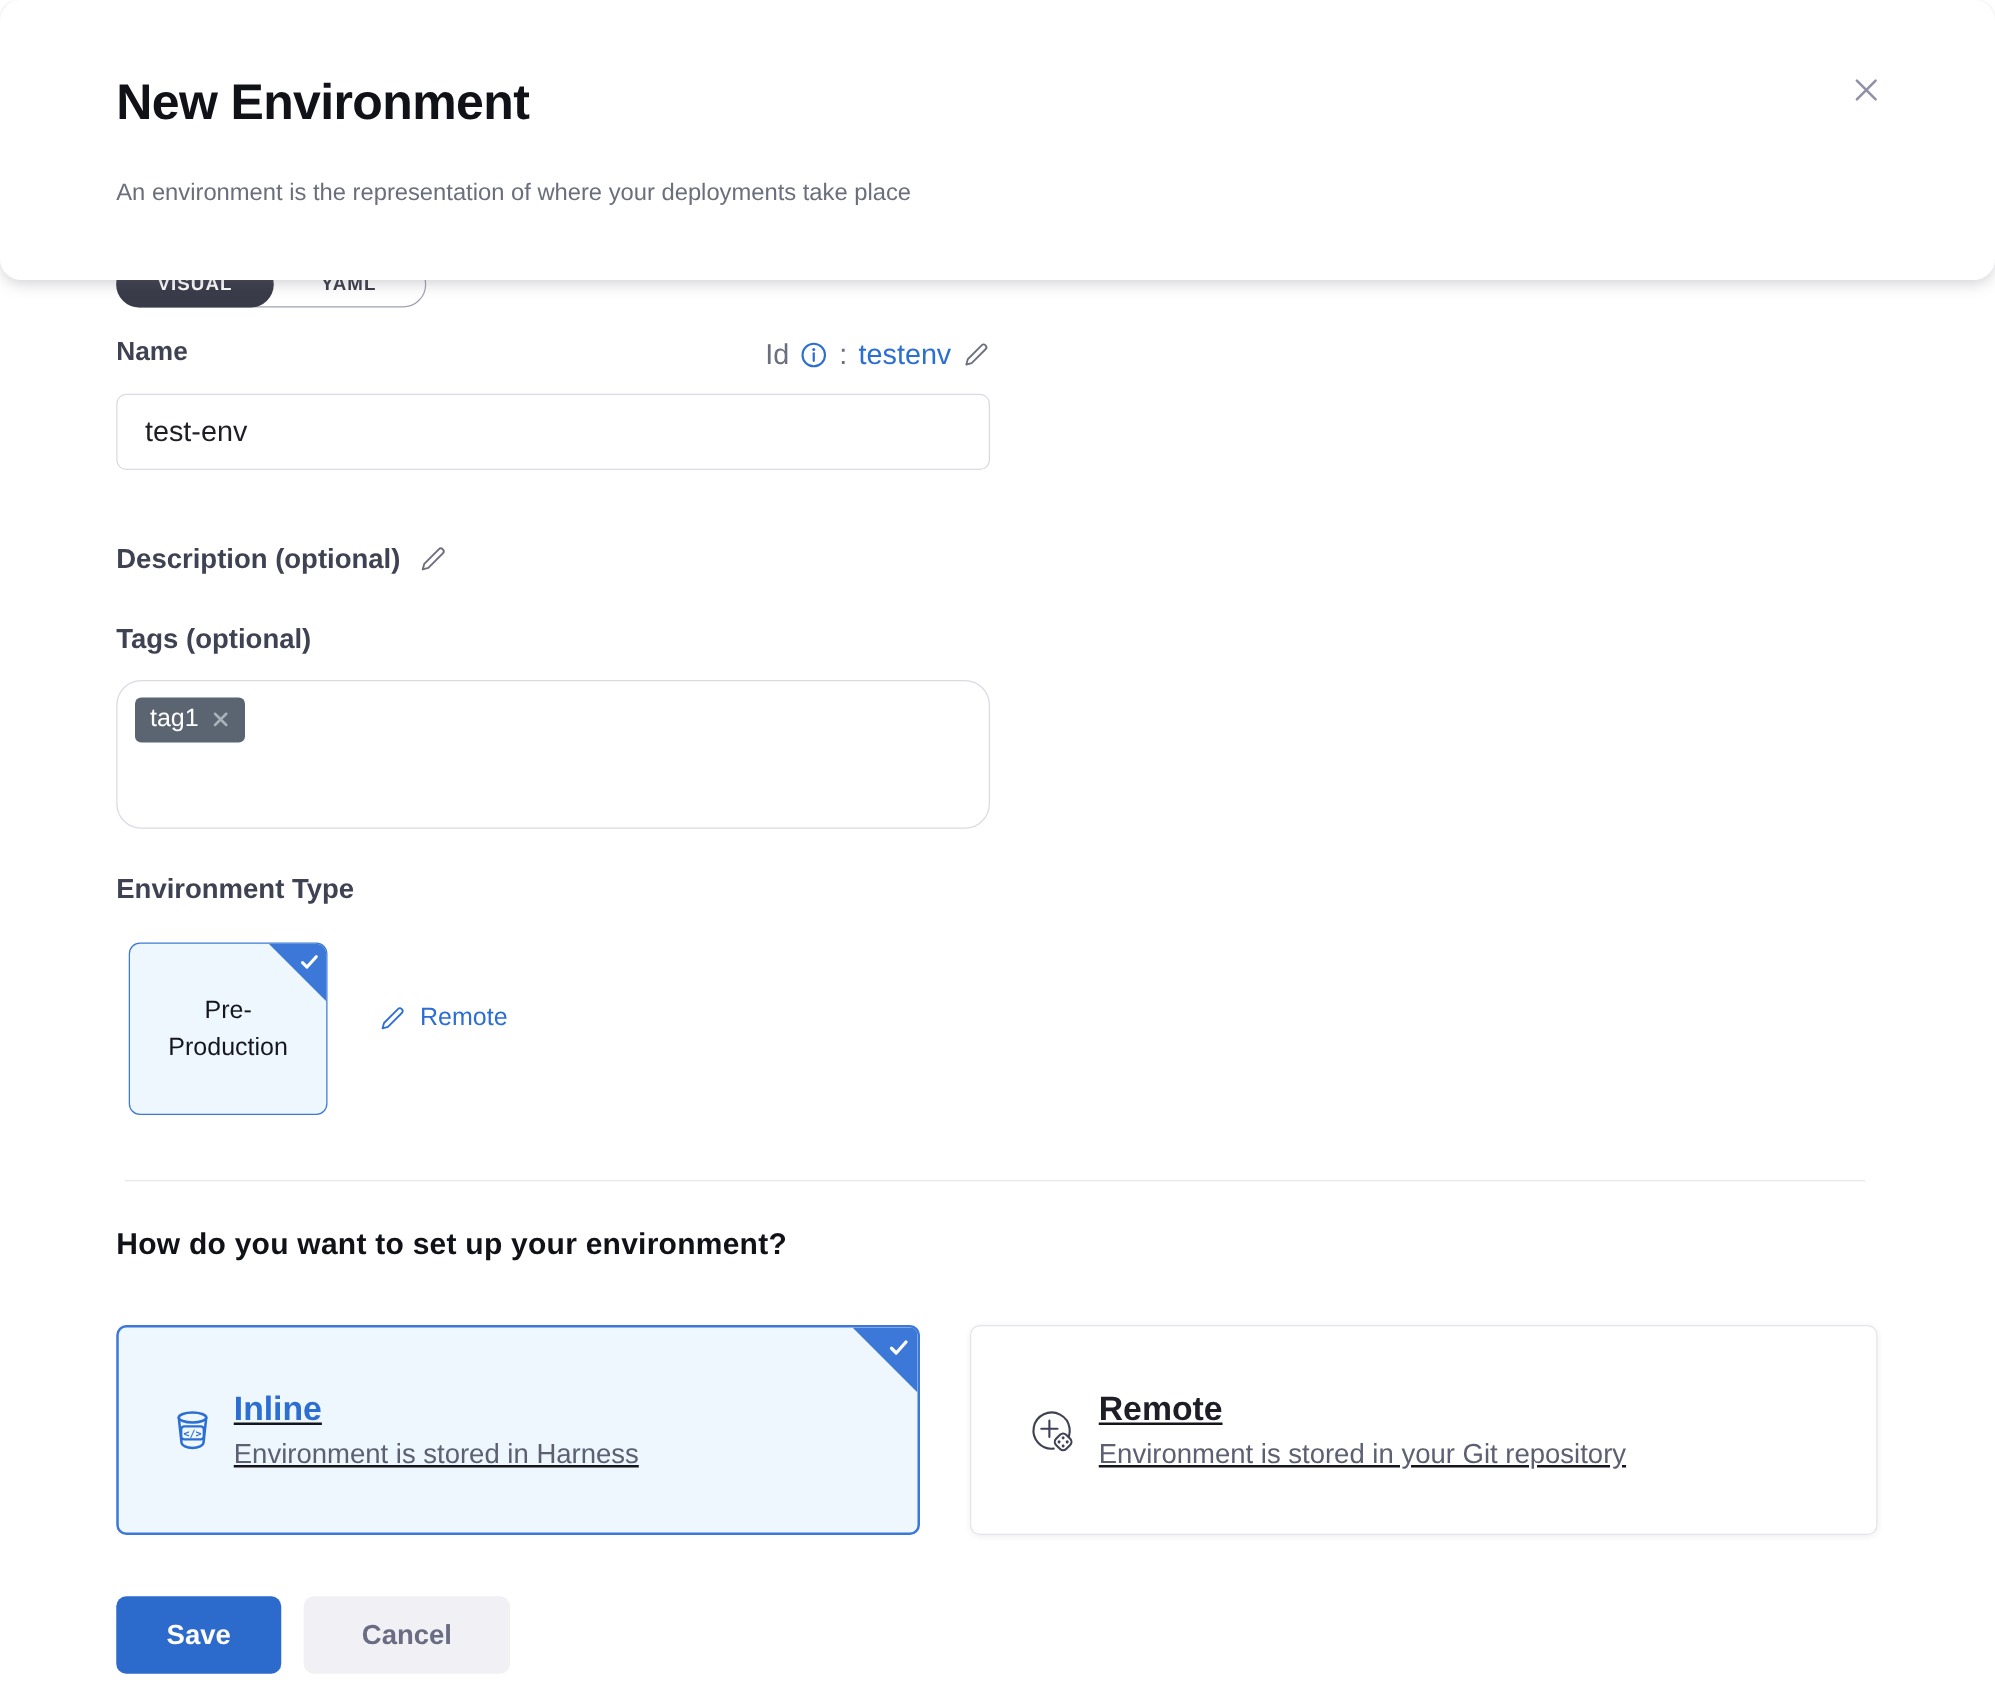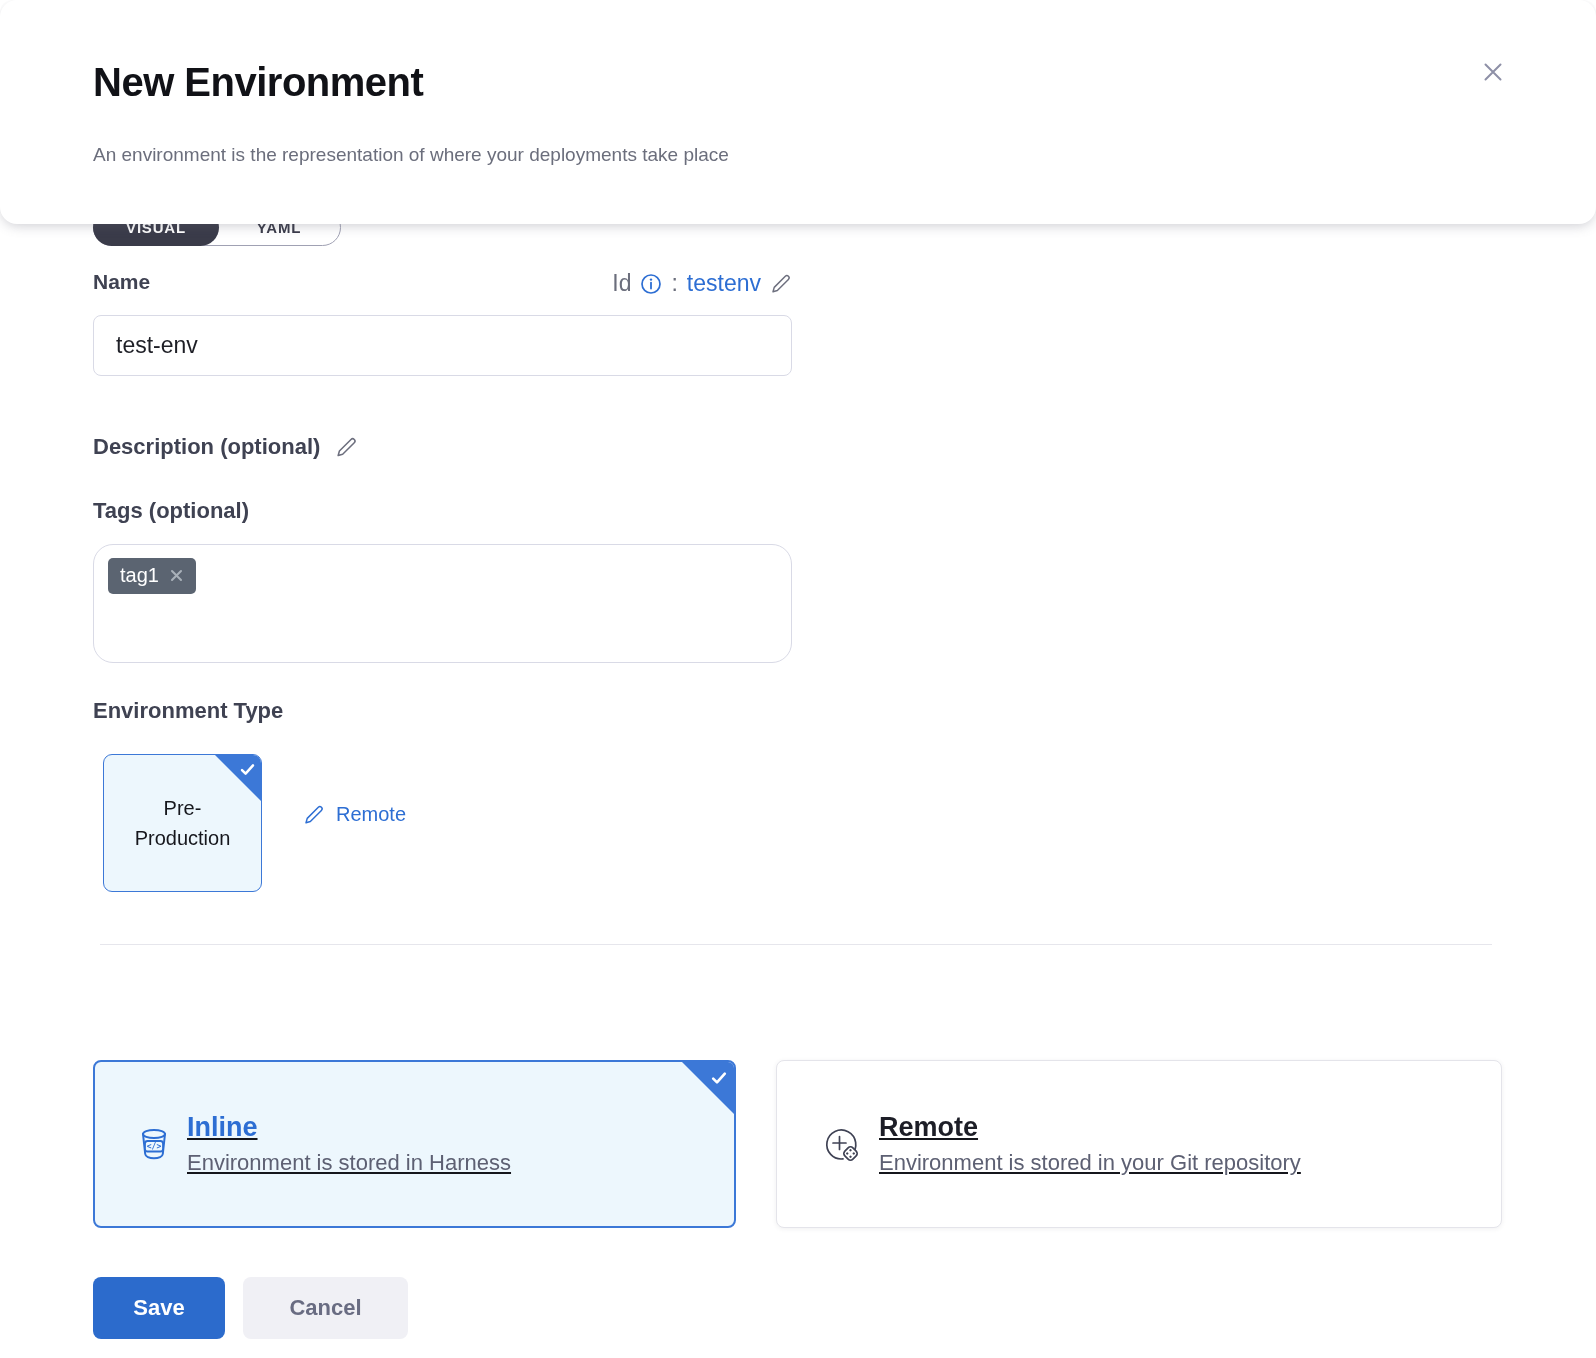--- a/index.html
+++ b/index.html
@@ -161,20 +161,21 @@
     <span class="pencil blue">
       <svg width="22" height="22" viewBox="0 0 24 24">
           <path d="M16.7 3.6a2.4 2.4 0 0 1 3.4 3.4L8 19.1l-4.7 1.3 1.3-4.7L16.7 3.6z" fill="none" stroke="currentColor" stroke-width="1.6" stroke-linejoin="round"></path>
         </svg>
     </span>
     <span>Remote</span>
   </div>
 
   <div id="divider"></div>
 
+  <div id="setup-heading">How do you want to set up your environment?</div>
 
   <div id="inline-card" class="option-card">
     <span class="option-icon">
       <svg width="34" height="36" viewBox="0 0 34 36">
         <g fill="none" stroke="#2d6ed3" stroke-width="2" stroke-linecap="round">
           <ellipse cx="17" cy="8" rx="11" ry="4"></ellipse>
           <path d="M6 8l2.2 20c.2 2.4 4 4.3 8.8 4.3s8.6-1.9 8.8-4.3L28 8"></path>
         </g>
         <rect x="8" y="15" width="18" height="10.5" rx="2.5" fill="#edf7fd" stroke="#2d6ed3" stroke-width="1.8"></rect>
         <text x="17" y="23.4" text-anchor="middle" font-size="8" font-weight="700" fill="#2d6ed3" font-family="'DejaVu Sans Mono',monospace">&lt;/&gt;</text>

